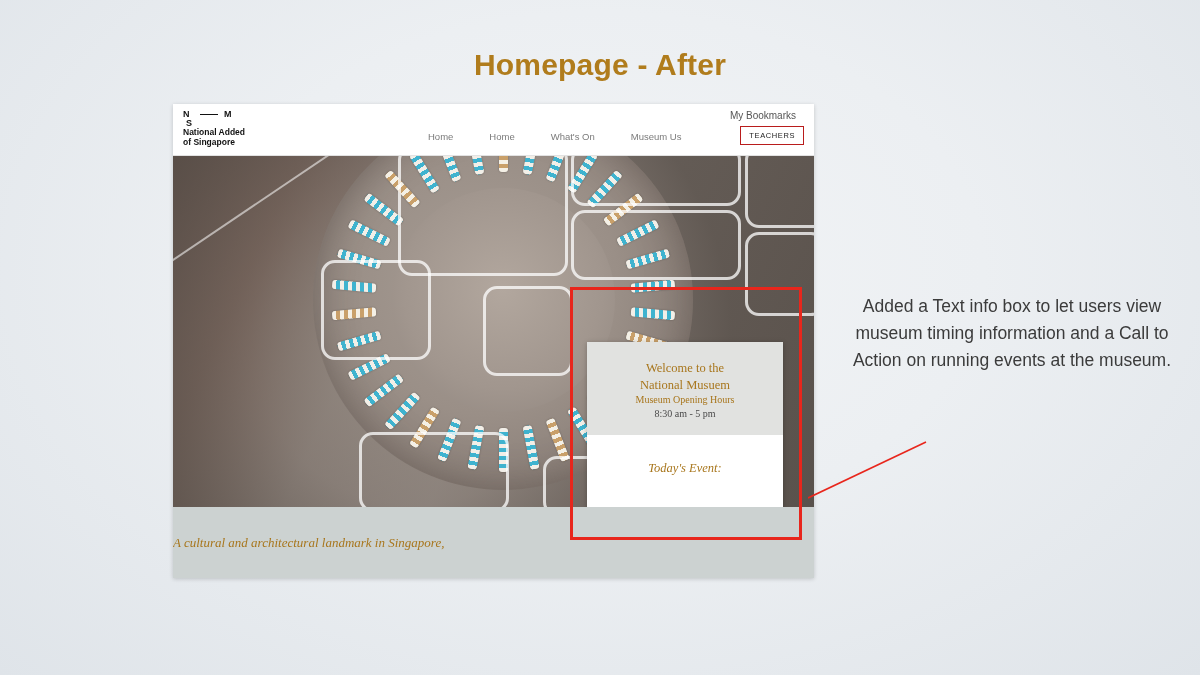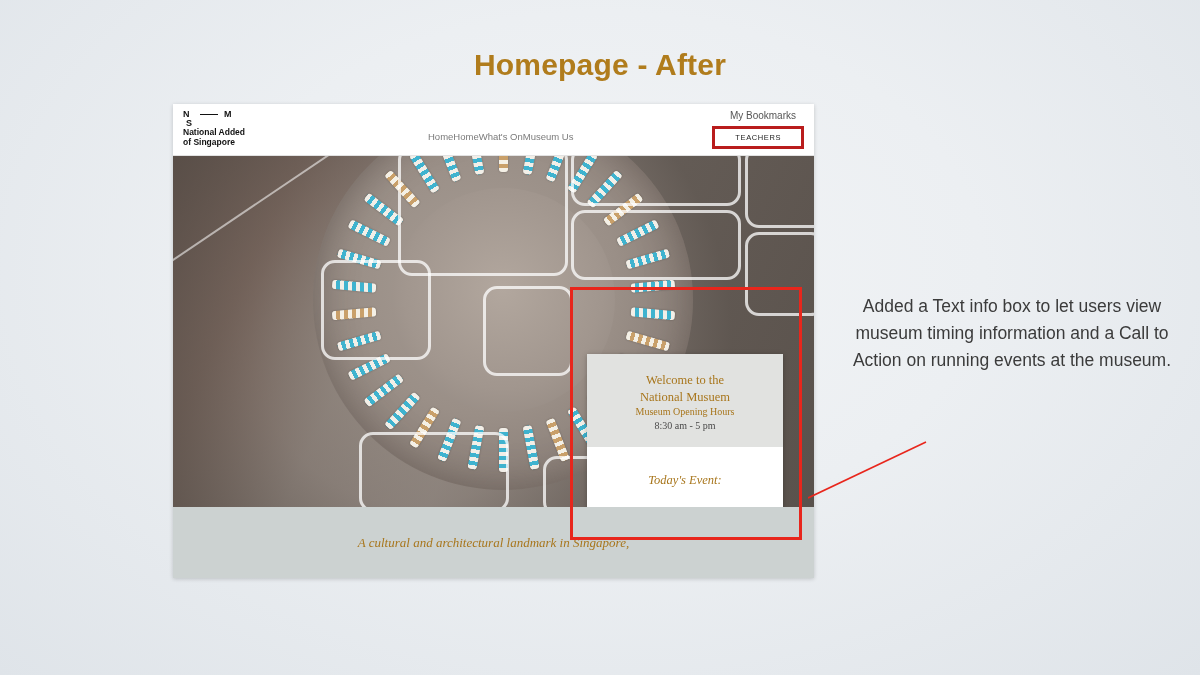--- a/index.html
+++ b/index.html
@@ -83,44 +83,45 @@
     line-height: 9.5px;
     color: #111;
     margin-top: 2px;
   }
 
   .nav {
     position: absolute;
     left: 255px;
     top: 27px;
     display: flex;
+    gap: 36px;
     text-align: center;
   }
   .nav-item {
     font-size: 9.5px;
     color: #7b7b7b;
     white-space: nowrap;
     cursor: pointer;
   }
 
   .bookmarks {
     position: absolute;
     right: 18px;
     top: 6px;
     font-size: 10px;
     color: #555;
   }
   .teachers-btn {
     position: absolute;
     right: 10px;
     top: 22px;
-    border: 3px solid #b91c1c;
+    border: 1px solid #b91c1c;
     font-size: 7.5px;
     color: #222;
-    padding: 4px 20px;
+    padding: 4px 8px;
     letter-spacing: 0.6px;
     background: #fff;
     cursor: pointer;
   }
 
   
   .hero {
     position: relative;
     height: 351px;
     overflow: hidden;
@@ -187,21 +188,21 @@
     height: 2px;
     background: rgba(255,255,255,0.55);
     transform: rotate(-34deg);
     transform-origin: left center;
   }
 
   
   .info-box {
     position: absolute;
     left: 414px;
-    top: 198px;
+    top: 186px;
     width: 196px;
     height: 240px;
     background: #ffffff;
     box-shadow: 0 1px 5px rgba(0,0,0,0.25);
   }
   .info-top {
     background: #e1e2e0;
     padding: 18px 10px 16px;
     text-align: center;
   }
@@ -245,21 +246,20 @@
     box-sizing: border-box;
     pointer-events: none;
   }
 
   
   .site-footer {
     height: 72px;
     background: #ccd2d1;
     display: flex;
     align-items: center;
-    justify-content: center;
   }
   .footer-text {
     font-family: "Liberation Serif", serif;
     font-style: italic;
     font-size: 13px;
     color: #a8761c;
   }
 
   
   .annotation {

